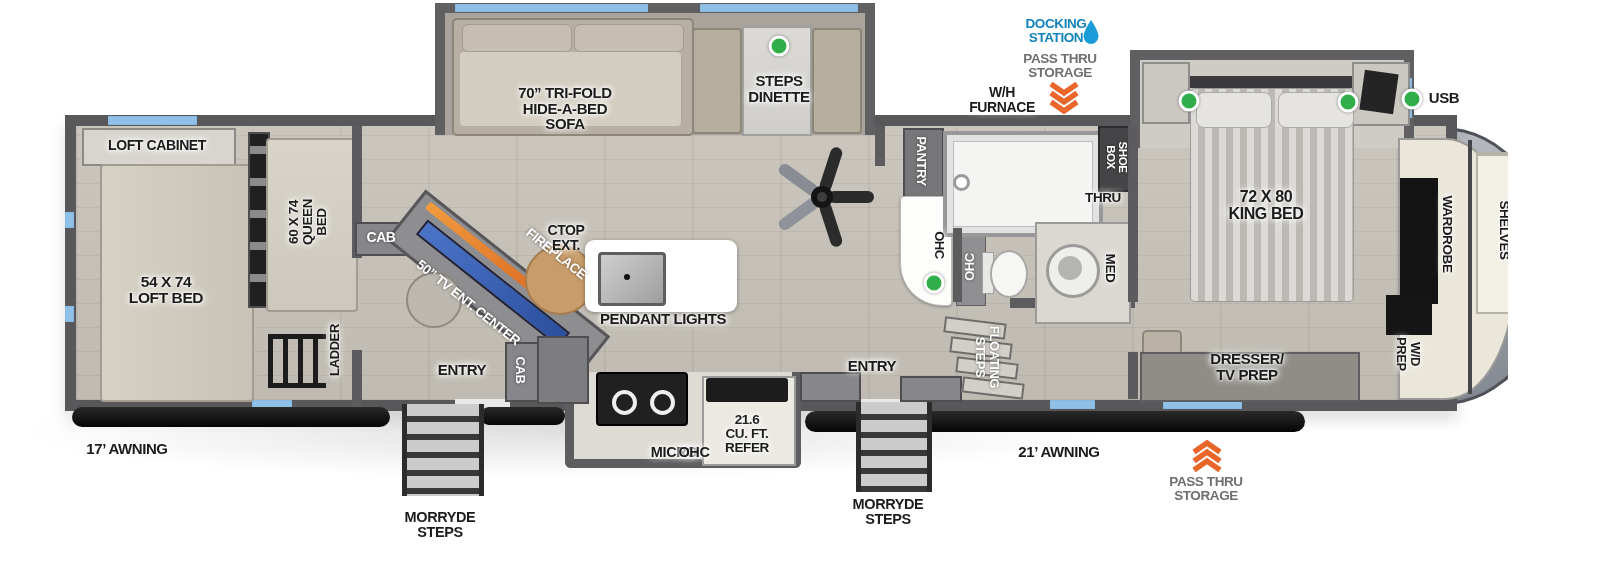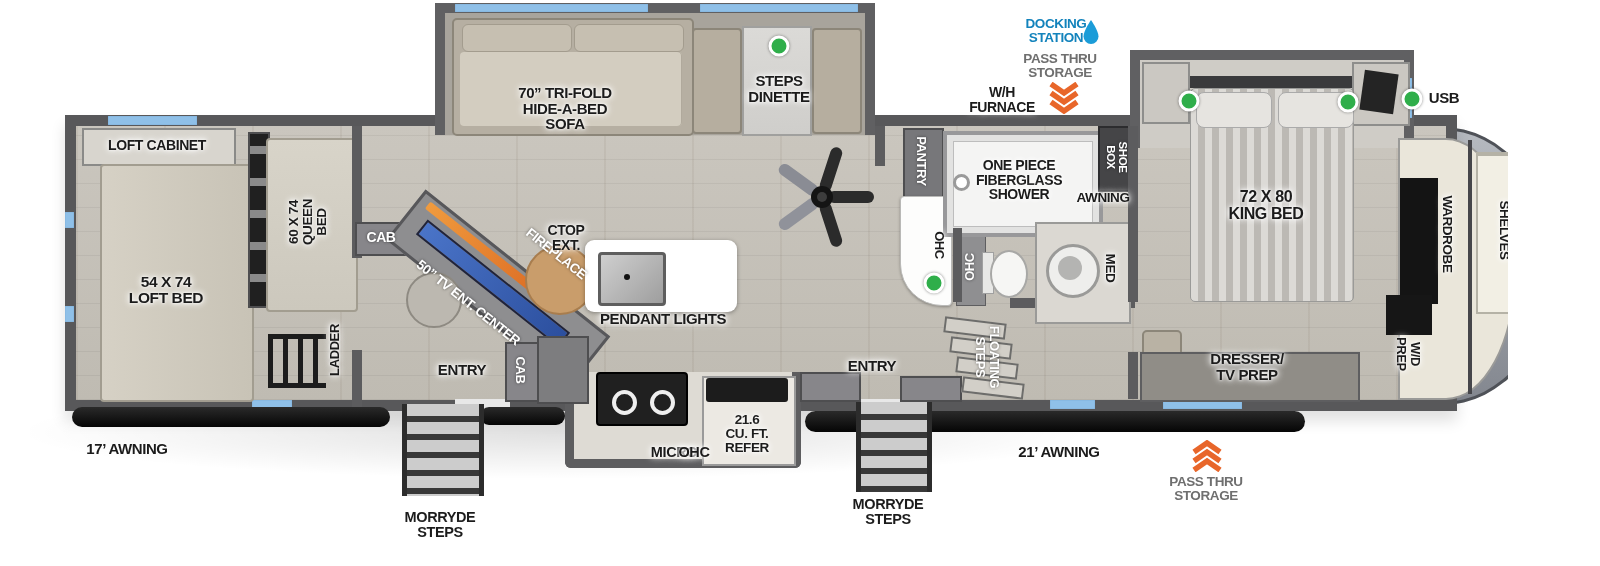--- a/index.html
+++ b/index.html
@@ -240,26 +240,23 @@
   <div class="lbl w rot90" style="left:921px;top:161px;font-size:13px;">PANTRY</div>
   <div class="lbl rot90" style="left:939px;top:245px;font-size:13px;">OHC</div>
   <div class="lbl w rotm90" style="left:970px;top:267px;font-size:13px;">OHC</div>
   <div class="lbl" style="left:872px;top:366px;font-size:15px;">ENTRY</div>
   <div class="lbl" style="left:674px;top:453px;font-size:14.5px;">MICRO</div>
   <div class="lbl" style="left:694px;top:453px;font-size:14.5px;">OHC</div>
   <div class="lbl" style="left:747px;top:434px;font-size:13.5px;">21.6
 CU. FT.
 REFER</div>
 
-  <div class="lbl" style="left:1019px;top:180px;font-size:14px;">ONE PIECE
-FIBERGLASS
-SHOWER</div>
   <div class="lbl w rot90" style="left:1116px;top:157px;font-size:11.5px;">SHOE
 BOX</div>
-  <div class="lbl" style="left:1103px;top:198px;font-size:13.5px;">AWNING</div>
+  <div class="lbl" style="left:1103px;top:198px;font-size:13.5px;">THRU</div>
   <div class="lbl rot90" style="left:1110px;top:268px;font-size:13.5px;">MED</div>
   <div class="lbl w rot90" style="left:987px;top:357px;font-size:13px;">FLOATING
 STEPS</div>
 
   <div class="lbl" style="left:1266px;top:206px;font-size:16px;">72 X 80
 KING BED</div>
   <div class="lbl" style="left:1247px;top:367px;font-size:15px;">DRESSER/
 TV PREP</div>
   <div class="lbl rot90" style="left:1408px;top:354px;font-size:13px;">W/D
 PREP</div>

